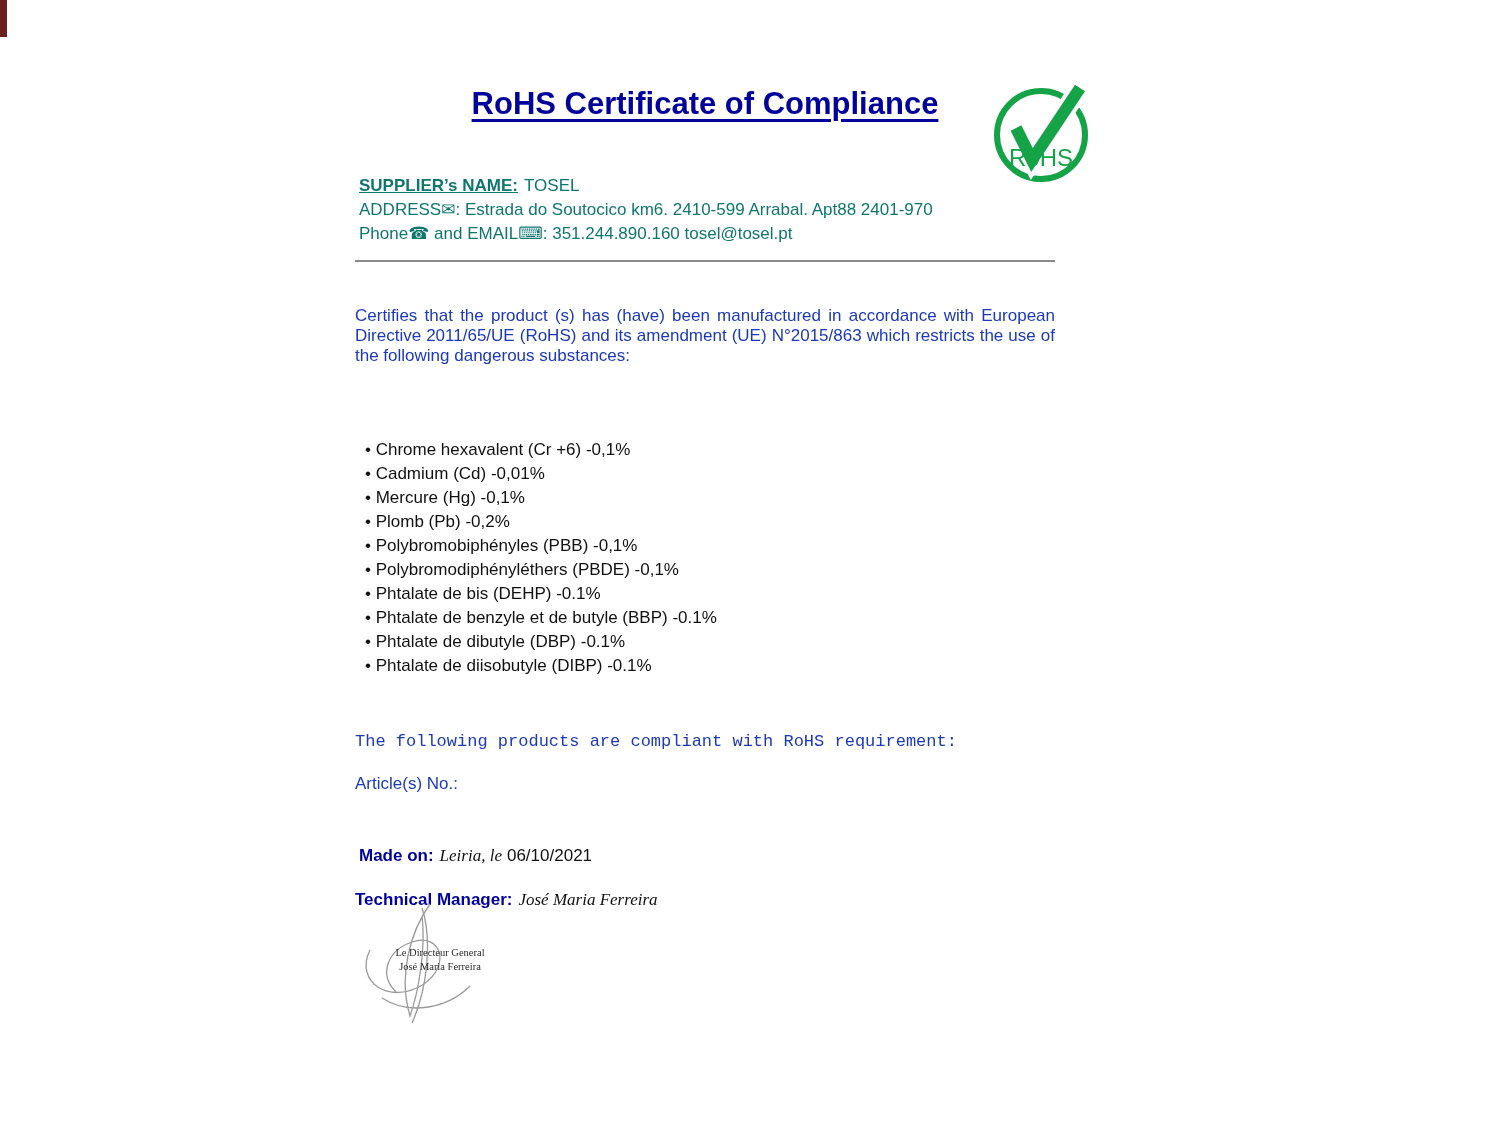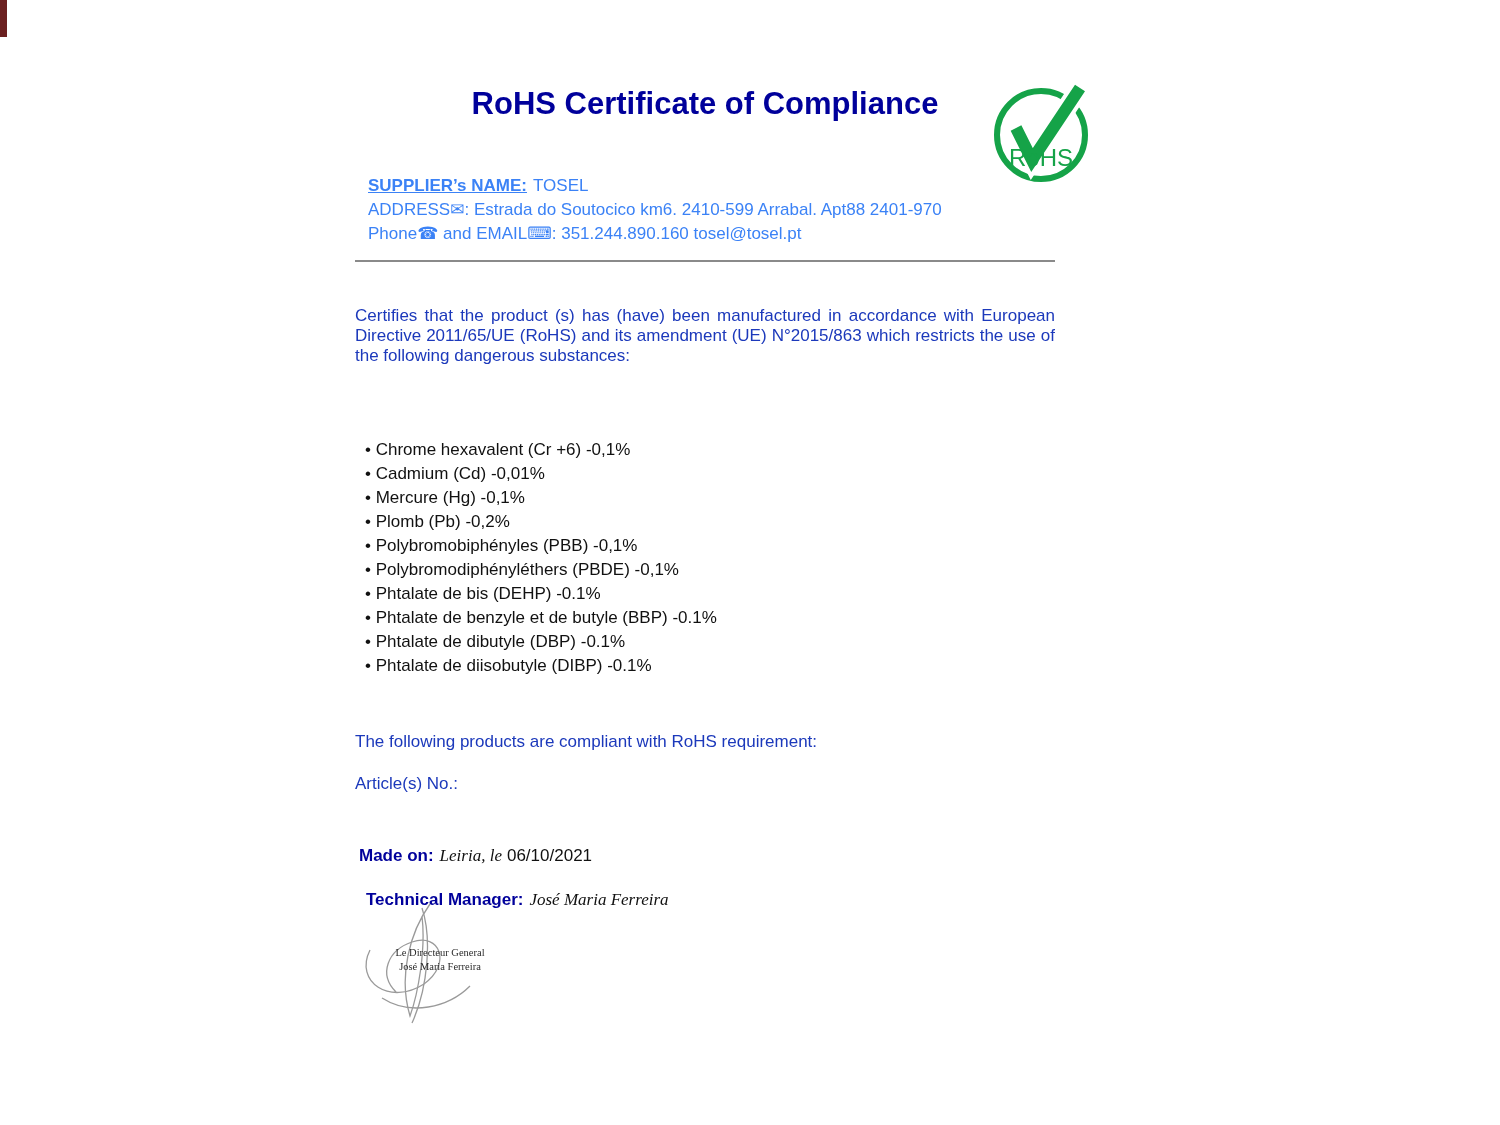--- a/index.html
+++ b/index.html
@@ -18,36 +18,37 @@
     width: 7px; height: 37px;
     background: #6b2020;
   }
   .title {
     position: absolute; left: 355px; top: 86px; width: 700px;
     margin: 0; text-align: center;
     font-size: 31px; font-weight: bold;
     color: var(--title-navy, #00009b);
   }
   .title .title-text {
+    text-decoration: underline;
     text-decoration-thickness: 3px;
     text-underline-offset: 5px;
   }
   .logo { position: absolute; left: 990px; top: 78px; width: 104px; height: 112px; }
   .logo svg { display: block; width: 100%; height: 100%; overflow: visible; }
   .logo circle { fill: none; stroke: var(--logo-green, #15a348); stroke-width: 6; }
   .logo .check-casing { fill: none; stroke: #ffffff; stroke-width: 20; }
   .logo .check { fill: none; stroke: var(--logo-green, #15a348); stroke-width: 12; }
   .logo text {
     fill: var(--logo-green, #15a348);
     font-family: "Liberation Sans", sans-serif;
     font-size: 24px;
   }
   .supplier {
-    position: absolute; left: 368px; top: 174px; width: 700px;
-    font-size: 17px; line-height: 24px; color: #3b82f6;
+    position: absolute; left: 359px; top: 174px; width: 700px;
+    font-size: 17px; line-height: 24px; color: #0f766e;
   }
   .supplier .lbl-strong { font-weight: bold; text-decoration: underline; }
   .supplier .val { margin-left: 6px; }
   .icon-glyph { font-size: 17px; }
   .rule {
     position: absolute; left: 355px; top: 260px; width: 700px;
     border: none; border-top: 2px solid var(--rule-gray, #8a8a8a); margin: 0;
   }
   .cert-paragraph {
     position: absolute; left: 355px; top: 306px; width: 700px;
@@ -56,32 +57,32 @@
     color: var(--body-blue, #1c39bb);
   }
   .substances-list {
     position: absolute; left: 355px; top: 428px; width: 700px;
     margin: 10px; padding: 0; list-style: none;
     font-size: 17px; line-height: 24px; color: #111111;
   }
   .substances-list li::before { content: "• "; }
   .compliance-line {
     position: absolute; left: 355px; top: 732px; width: 700px; margin: 0;
-    font-size: 17px; color: var(--body-blue, #1c39bb);
+    font-size: 17px; color: var(--body-blue, #1c39bb); font-family: Liberation Mono, monospace;
   }
   .article-line {
     position: absolute; left: 355px; top: 774px; width: 700px; margin: 0;
     font-size: 17px; color: var(--body-blue, #1c39bb);
   }
   .made-on-line {
     position: absolute; left: 355px; top: 842px; width: 700px; margin: 4px;
     font-size: 17px; color: #111111;
   }
   .tm-line {
-    position: absolute; left: 366px; top: 890px; width: 700px; margin: 0;
+    position: absolute; left: 355px; top: 890px; width: 700px; margin: 0;
     font-size: 17px; color: #111111;
   }
   .navy-label { font-weight: bold; color: var(--title-navy, #00009b); }
   .italic-serif { font-family: "Liberation Serif", serif; font-style: italic; margin-left: 6px; }
   .date-val { margin-left: 5px; }
   .signature { position: absolute; left: 352px; top: 898px; width: 170px; height: 135px; }
   .signature svg { display: block; width: 100%; height: 100%; overflow: visible; }
   .signature path { fill: none; stroke: var(--signature-gray, #9a9a9a); stroke-width: 1.3; }
   .signature text {
     fill: #2b2b2b; font-family: "Liberation Serif", serif; font-size: 10.5px;

